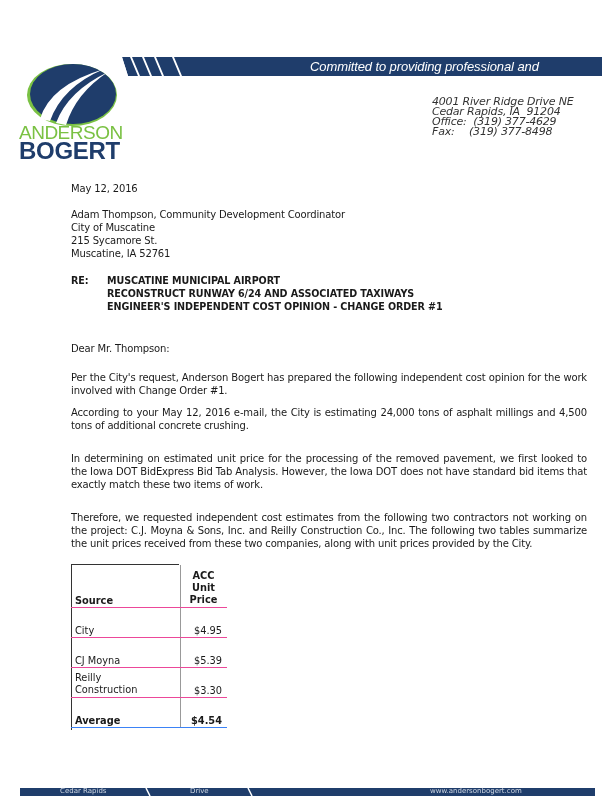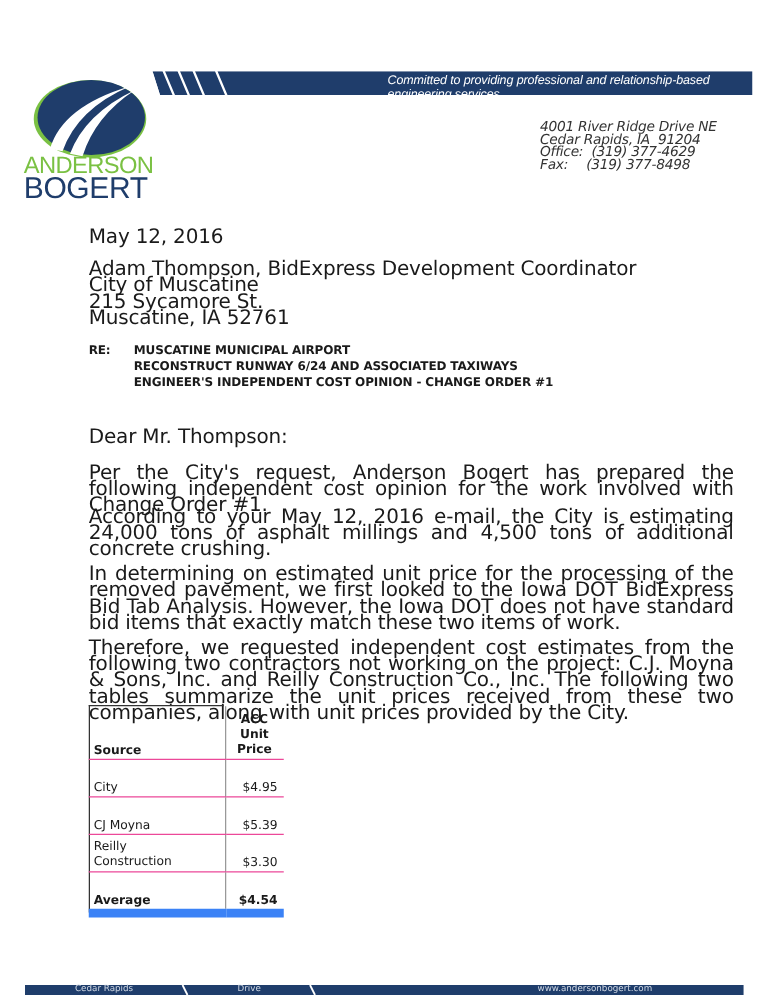--- a/index.html
+++ b/index.html
@@ -4,55 +4,55 @@
 <style>
   html, body { margin: 0; padding: 0; background: #ffffff; }
   body { width: 615px; height: 800px; position: relative; overflow: hidden;
          font-family: "DejaVu Sans", sans-serif; color: #1a1a1a; }
   .abs { position: absolute; }
 
   
   #logo { left: 22px; top: 55px; width: 100px; height: 110px; }
   #logo-name1 { left: 19px; top: 122px; font-size: 19px; color: #7ac143; letter-spacing: -0.5px;
                 font-family: "Liberation Sans", sans-serif; font-weight: normal; }
-  #logo-name2 { left: 19px; top: 137px; font-size: 24px; color: #1f3d6b; font-weight: normal;
+  #logo-name2 { left: 19px; top: 137px; font-size: 24px; color: #1f3d6b; font-weight: bold;
                 font-family: "Liberation Sans", sans-serif; letter-spacing: -0.3px; }
 
   
   #header-band { left: 122px; top: 57px; width: 480px; height: 19px; }
-  #tagline { left: 310px; top: 59px; width: 290px; font-size: 10px; color: #ffffff; font-style: italic;
+  #tagline { left: 310px; top: 59px; width: 290px; font-size: 13px; color: #ffffff; font-style: italic;
              font-family: "Liberation Sans", sans-serif; text-align: left; letter-spacing: -0.1px; }
 
   
   #address { left: 432px; top: 97px; font-size: 11px; color: #333; font-style: italic; line-height: 10px;
              font-family: "DejaVu Sans", sans-serif; letter-spacing: -0.2px; }
   #address .row { white-space: pre; }
 
   
-  .txt { font-size: 16px; line-height: 13px; color: #1a1a1a; letter-spacing: -0.15px; }
+  .txt { font-size: 10px; line-height: 13px; color: #1a1a1a; letter-spacing: -0.15px; }
   #date { left: 71px; top: 182px; }
   #recipient { left: 71px; top: 208px; }
   #re-label { left: 71px; top: 274px; font-weight: bold; font-size: 9.6px; }
   #re-lines { left: 107px; top: 274px; font-weight: bold; font-size: 9.6px; line-height: 13.2px; letter-spacing: -0.1px; }
   #salutation { left: 71px; top: 342px; }
   .para { left: 71px; width: 516px; text-align: justify; }
   #para1 { top: 371px; }
   #para2 { top: 406px; }
   #para3 { top: 452px; }
   #para4 { top: 511px; }
 
   
   #price-table { left: 71px; top: 565px; border-collapse: collapse; font-size: 9.8px; }
   #price-table td { padding: 0 5px 1px 4px; vertical-align: bottom; border-bottom: 1px solid #ec4899; }
   #price-table td.c1 { width: 100px; border-right: 1px solid #999; }
   #price-table td.c2 { width: 37px; text-align: right; }
   #price-table tr.hdr td { height: 41px; font-weight: bold; }
   #price-table tr.hdr td.c2 { text-align: center; line-height: 12px; }
   #price-table tr.r td { height: 28px; margin-left: 16px; }
-  #price-table tr.avg td { height: 28px; font-weight: bold; border-bottom: 7px solid #3b82f6; }
+  #price-table tr.avg td { height: 28px; font-weight: bold; border-bottom: 1px solid #3b82f6; }
   #table-frame { left: 71px; top: 564px; width: 0; height: 166px; border-left: 1px solid #333; }
   #table-top { left: 71px; top: 564px; width: 108px; height: 0; border-top: 1px solid #333; }
 
   
   #footer-band { left: 20px; top: 788px; width: 575px; height: 8px; }
   #footer-items { left: 20px; top: 787px; width: 575px; height: 9px; font-size: 7px; color: #d0d8e4; }
   #footer-items span { position: absolute; top: 0; white-space: nowrap; }
 </style>
 </head>
 <body>
@@ -75,21 +75,21 @@
 <div class="abs" id="address">
   <div class="row">4001 River Ridge Drive NE</div>
   <div class="row">Cedar Rapids, IA  91204</div>
   <div class="row"><span>Office:</span>  <span>(319) 377-4629</span></div>
   <div class="row"><span style="display:inline-block;width:37px;">Fax:</span><span>(319) 377-8498</span></div>
 </div>
 
 <div class="abs txt" id="date">May 12, 2016</div>
 
 <div class="abs txt" id="recipient">
-  <div>Adam Thompson, BidExpress Development Coordinator</div>
+  <div>Adam Thompson, Community Development Coordinator</div>
   <div>City of Muscatine</div>
   <div>215 Sycamore St.</div>
   <div>Muscatine, IA 52761</div>
 </div>
 
 <div class="abs txt" id="re-label">RE:</div>
 <div class="abs txt" id="re-lines">
   <div>MUSCATINE MUNICIPAL AIRPORT</div>
   <div>RECONSTRUCT RUNWAY 6/24 AND ASSOCIATED TAXIWAYS</div>
   <div>ENGINEER'S INDEPENDENT COST OPINION - CHANGE ORDER #1</div>

